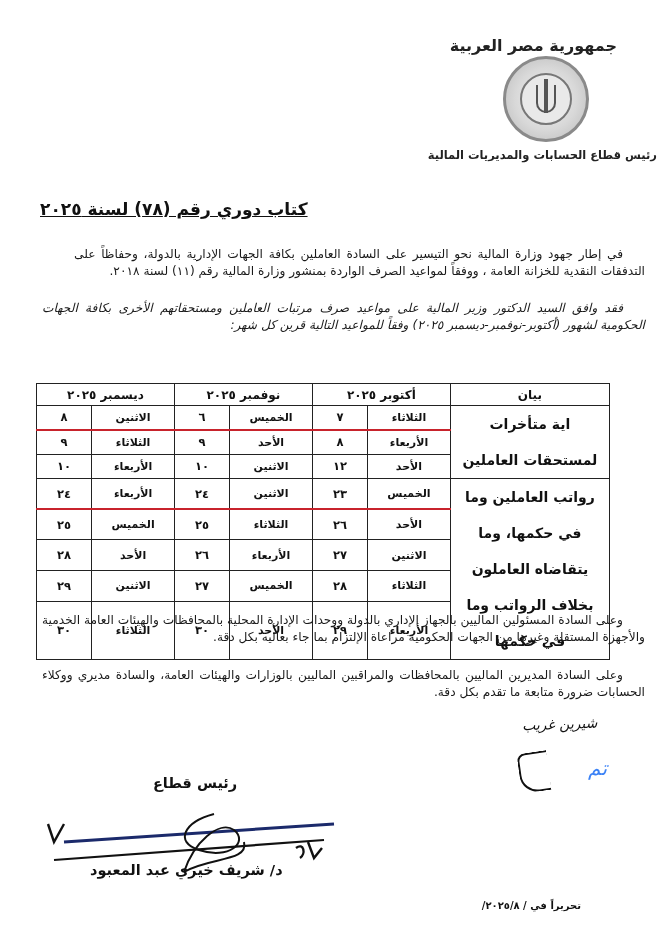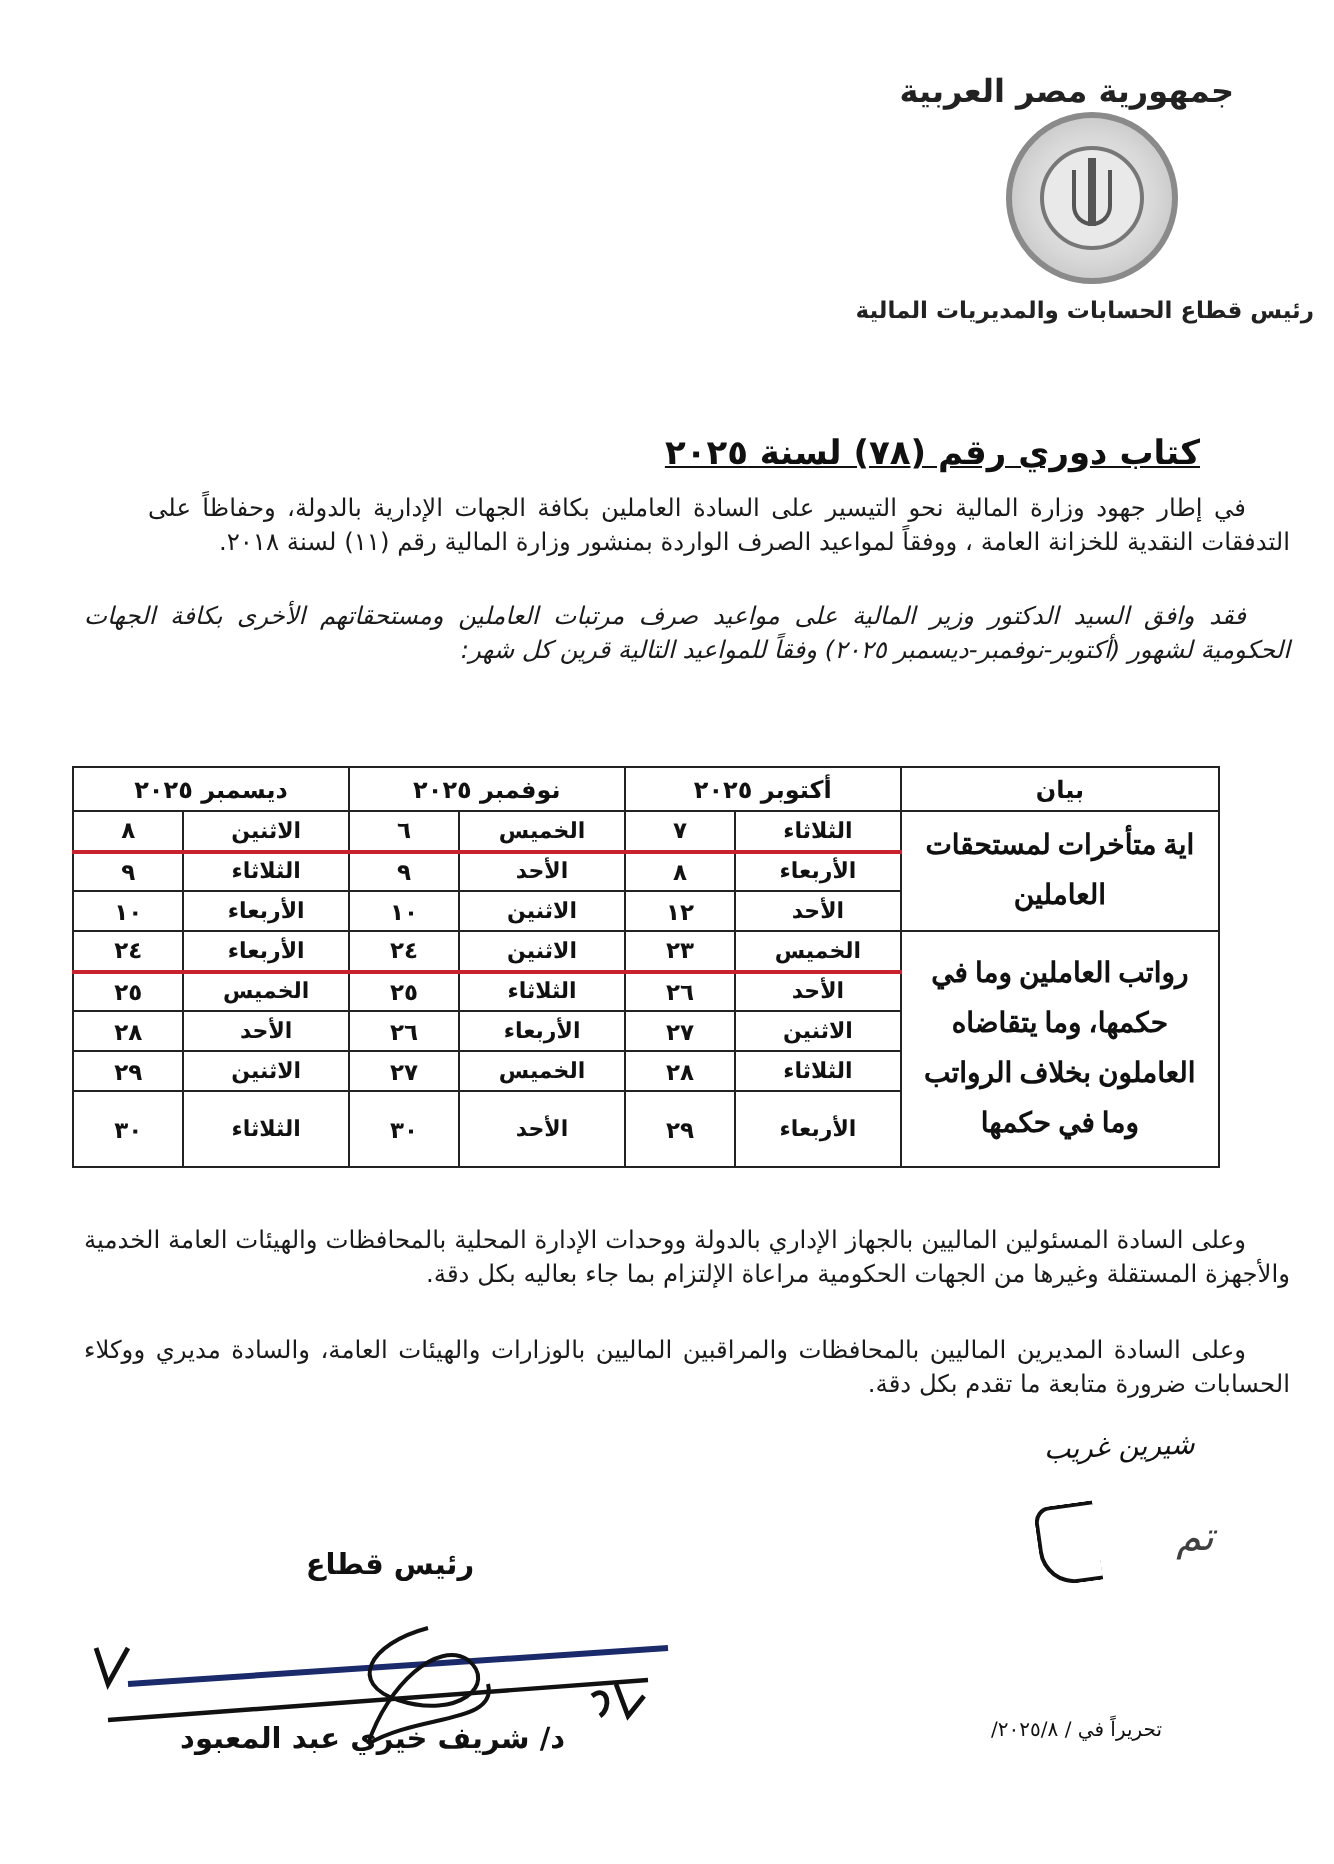--- a/index.html
+++ b/index.html
@@ -10,51 +10,51 @@
   .lh-country { font-size: 16px; font-weight: bold; color: #222; position: absolute; right: 40px; top: 0; white-space: nowrap; }
   .emblem { position: absolute; right: 68px; top: 20px; width: 86px; height: 86px; border-radius: 50%;
             border: 3px solid #8a8a8a; background: radial-gradient(circle, #f2f2f2 0%, #d8d8d8 55%, #b8b8b8 100%); }
   .emblem-inner { position: absolute; left: 14px; top: 14px; width: 52px; height: 52px; border-radius: 50%;
             border: 2px solid #777; background: #e9e9e9; }
   .emblem-eagle { position: absolute; left: 14px; top: 10px; width: 20px; height: 28px; border: 2px solid #555; border-top: 0;
             border-radius: 0 0 10px 10px; }
   .emblem-eagle::before { content: ""; position: absolute; left: 6px; top: -6px; width: 4px; height: 34px; background: #555; }
   .lh-dept { position: absolute; right: 0; top: 112px; font-size: 11.5px; font-weight: bold; white-space: nowrap; color: #222; }
 
-  .title-block { position: absolute; top: 216px; left: 40px; width: 560px; text-align: right; }
+  .title-block { position: absolute; top: 198px; left: 40px; width: 560px; text-align: left; }
   .title-1 { font-size: 17px; font-weight: bold; text-decoration: underline; line-height: 22px; }
   .title-2 { font-size: 17px; font-weight: bold; text-decoration: underline; line-height: 22px; }
 
   .para { position: absolute; right: 22px; left: 42px; font-size: 12.2px; line-height: 17px; text-align: justify; color: #1a1a1a; }
   .para .indent { display: inline-block; width: 22px; }
   .p1 { top: 246px; margin-left: 32px; }
   .p2 { top: 300px; font-style: italic; }
 
   table.sched { position: absolute; top: 383px; left: 36px; width: 574px; border-collapse: collapse; font-size: 11.5px; }
   table.sched td, table.sched th { border: 1.4px solid #222; text-align: center; height: 20px; padding: 0 4px; font-weight: bold; }
   table.sched th { font-size: 12px; height: 22px; margin-left: 31px; }
-  table.sched td.desc { font-size: 14px; line-height: 25px; width: 150px; font-family: Liberation Serif, serif; }
+  table.sched td.desc { font-size: 14px; line-height: 36px; width: 150px; }
   table.sched td.day { width: 78px; font-size: 11px; }
   table.sched td.num { width: 52px; }
   table.sched tr.red-top td:not(.desc) { border-top: 2px solid #c8232c; }
   table.sched td.tall { height: 38px; }
 
   .p3 { top: 612px; }
   .p4 { top: 667px; }
 
   .hand-1 { position: absolute; top: 716px; right: 70px; font-size: 14px; font-style: italic; color: #111; transform: rotate(-2deg); }
-  .hand-2 { position: absolute; top: 756px; right: 60px; font-size: 20px; font-style: italic; color: #404040; text-align: center; }
+  .hand-2 { position: absolute; top: 756px; right: 60px; font-size: 20px; font-style: italic; color: #3b82f6; text-align: center; }
   .hand-box { position: absolute; top: 752px; right: 118px; width: 30px; height: 40px; border: 2px solid #111; border-right: 0;
               border-radius: 8px 0 0 18px; transform: rotate(-8deg); }
 
   .sig-title { position: absolute; top: 772px; left: 70px; width: 250px; text-align: center; font-size: 14.5px; font-weight: bold; line-height: 22px; }
   .sig-scribble { position: absolute; top: 812px; left: 34px; }
   .sig-name { position: absolute; top: 862px; left: 90px; font-size: 14.5px; font-weight: bold; white-space: nowrap; }
 
-  .date-line { position: absolute; top: 860px; right: 86px; font-size: 10px; font-weight: normal; white-space: nowrap; }
+  .date-line { position: absolute; top: 900px; right: 86px; font-size: 10px; font-weight: bold; white-space: nowrap; }
 </style>
 </head>
 <body>
 
 <div class="letterhead">
   <div class="lh-country">جمهورية مصر العربية</div>
   <div class="emblem">
     <div class="emblem-inner">
       <div class="emblem-eagle"></div>
     </div>

